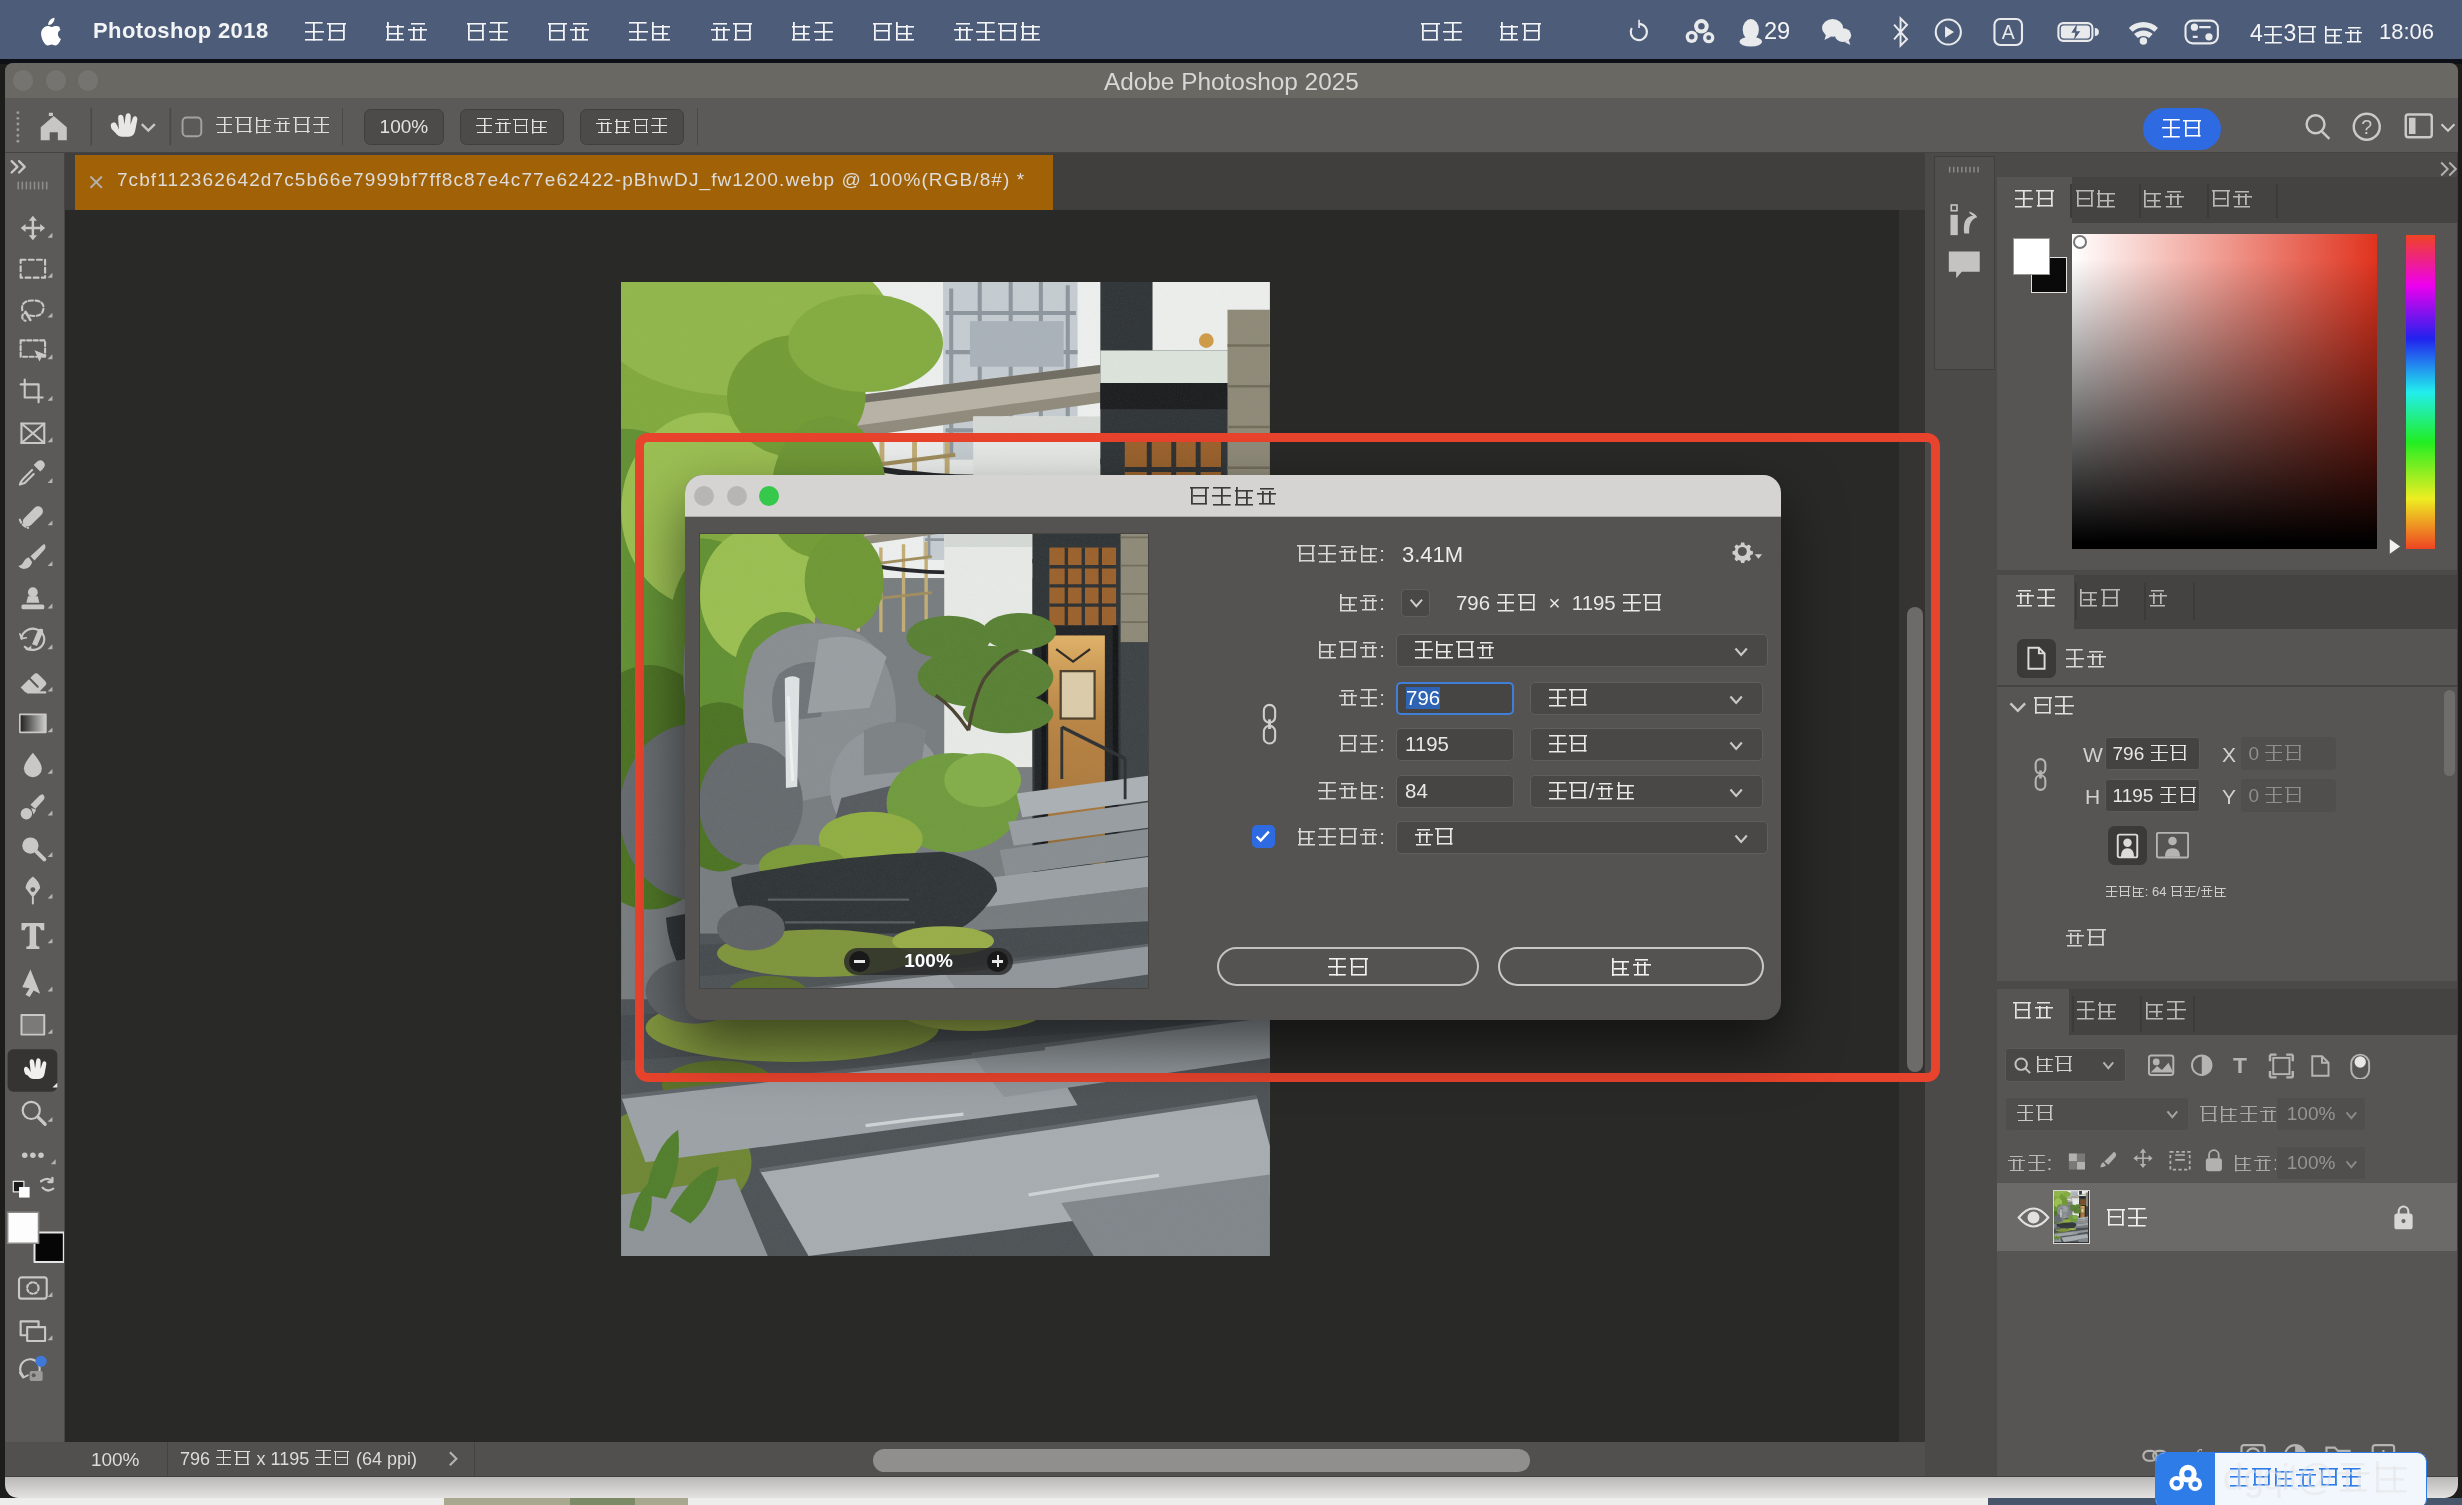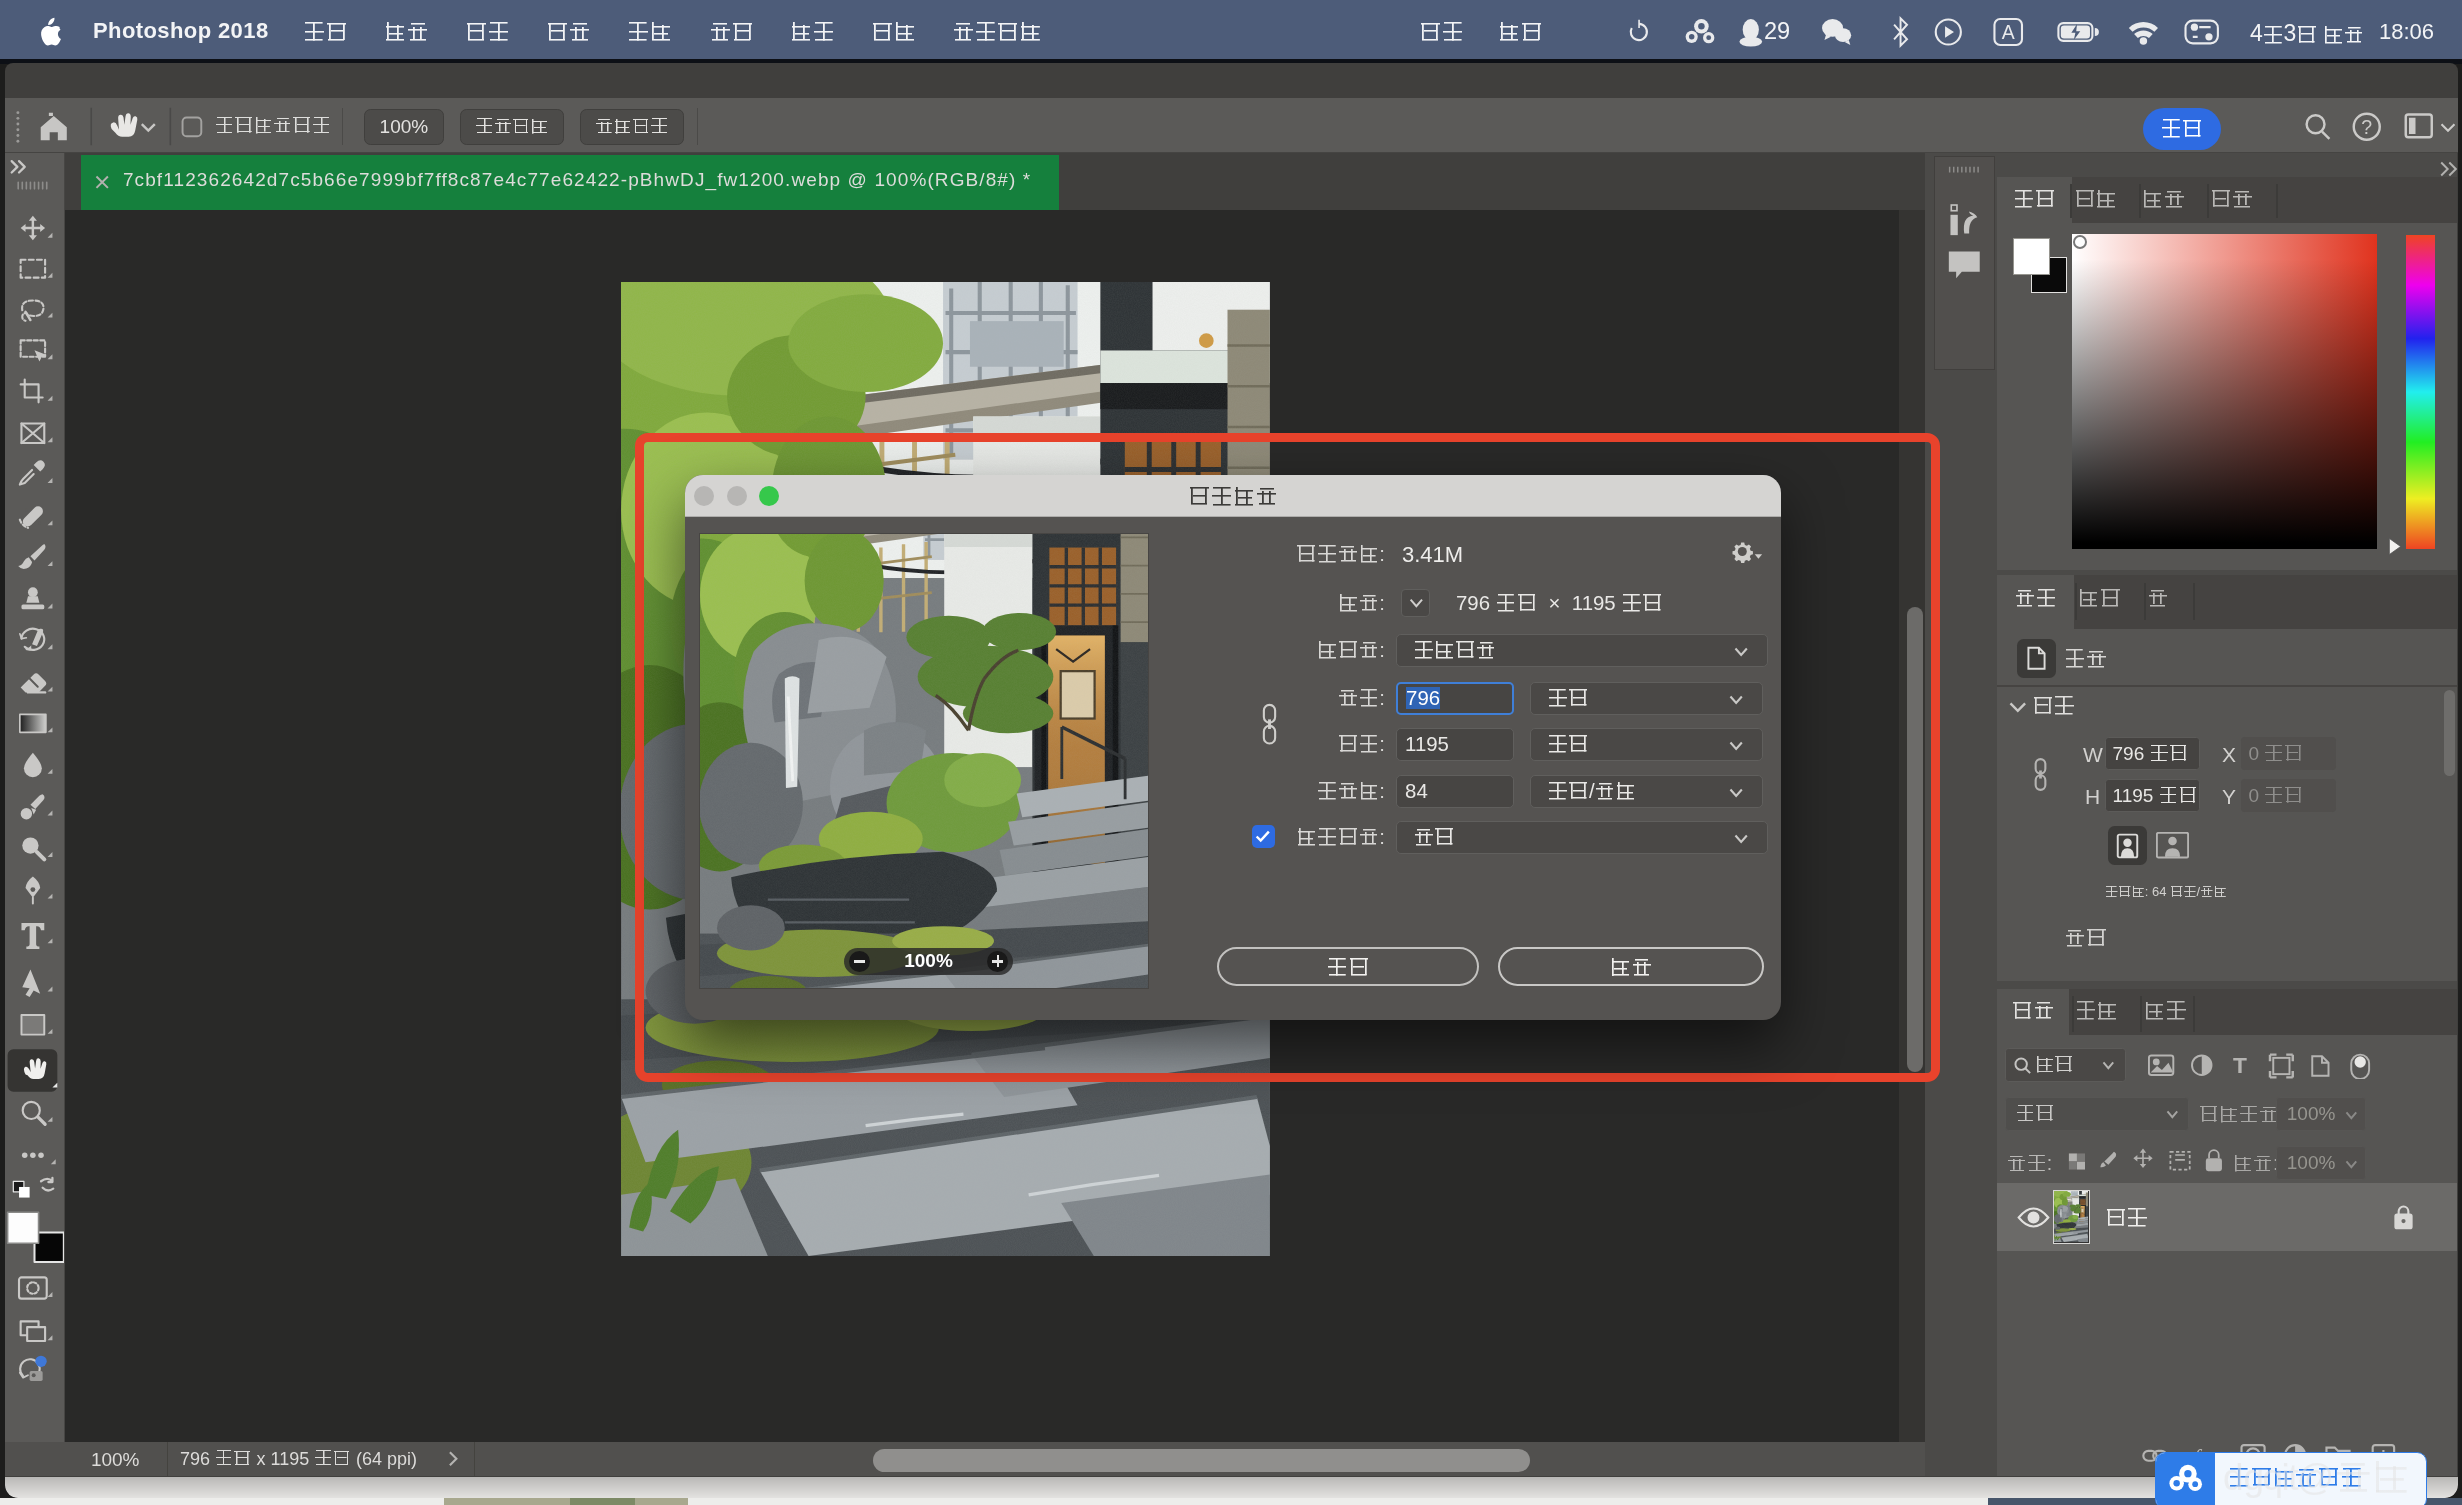--- a/index.html
+++ b/index.html
@@ -95,20 +95,26 @@
       <circle cx="29" cy="27" r="4.5" fill="#e9eaec" stroke="none"></circle>
       <path d="M17 15 h14 M9 27 h6" stroke-width="3"></path>
     </g>
   </svg>
 </div>
 
 <div class="abs" style="left:0;top:59px;width:2462px;height:4.9px;background:#0d1016"></div>
 
 <div class="abs" id="window" style="left:4.9px;top:63px;width:2453px;height:1435px;background:#403f3d;border-radius:8.1px 8.1px 13px 13px;overflow:hidden">
 
+  <div class="abs" style="left:0;top:0;width:2453px;height:35px;background:#696863">
+    <div class="abs" style="left:8.1px;top:7.3px;width:20.4px;height:20.4px;border-radius:50%;background:#757470"></div>
+    <div class="abs" style="left:41px;top:7.3px;width:20.4px;height:20.4px;border-radius:50%;background:#757470"></div>
+    <div class="abs" style="left:73px;top:7.3px;width:20.4px;height:20.4px;border-radius:50%;background:#757470"></div>
+    <div class="abs" style="left:0;top:4.9px;width:2453px;text-align:center;font-size:24.4px;color:#d8d7d5">Adobe Photoshop 2025</div>
+  </div>
 
   <div class="abs" style="left:0;top:35px;width:2453px;height:55px;background:#5b5a58;border-bottom:1.6px solid #454442;color:#cfcecb">
     <svg class="abs" style="left:8.1px;top:8.1px" width="701" height="41" viewBox="0 0 860 50">
       <g fill="#9b9a98">
           <circle cx="6" cy="8" r="1.8"></circle>
           <circle cx="6" cy="15" r="1.8"></circle>
           <circle cx="6" cy="22" r="1.8"></circle>
           <circle cx="6" cy="29" r="1.8"></circle>
           <circle cx="6" cy="36" r="1.8"></circle>
           <circle cx="6" cy="43" r="1.8"></circle>
@@ -134,21 +140,21 @@
         <path d="M33 29 l9 9"></path>
       <circle cx="88" cy="23" r="16"></circle>
         <text x="88" y="32" fill="#cbcac8" stroke="none" font-size="24" text-anchor="middle" font-family="Liberation Sans">?</text>
       <rect x="136" y="8" width="32" height="28" rx="3"></rect>
         <rect x="140" y="12" width="8" height="20" fill="#cbcac8" stroke="none"></rect>
       <path d="M180 20 l8 8 8-8" stroke-width="2.6"></path>
     </svg>
   </div>
 
   <div class="abs" style="left:60px;top:90px;width:1860px;height:56px;background:#403f3d">
-    <div class="abs" style="left:16px;top:1.6px;width:978px;height:65px;background:#15803d">
+    <div class="abs" style="left:10px;top:1.6px;width:978px;height:65px;background:#a16207">
       <svg class="abs" style="left:13px;top:19.6px" width="18" height="18" viewBox="0 0 22 22" stroke="#b2b1af" stroke-width="2.4" fill="none">
           <path d="M3 3 l14 14 M17 3 L3 17"></path>
         </svg>
       <div class="abs" style="left:42px;top:14.7px;font-size:19px;color:#dddcda;letter-spacing:1.1px;white-space:nowrap">7cbf112362642d7c5b66e7999bf7ff8c87e4c77e62422-pBhwDJ_fw1200.webp @ 100%(RGB/8#) *</div>
     </div>
   </div>
 
   <div class="abs" id="canvas" style="left:60px;top:147px;width:1860px;height:1233px;background:#292928;overflow:hidden">
     <div class="abs" style="left:556px;top:72px;width:649px;height:974px" id="photo-holder">
       <svg width="649" height="974" viewBox="0 0 796 1195">

